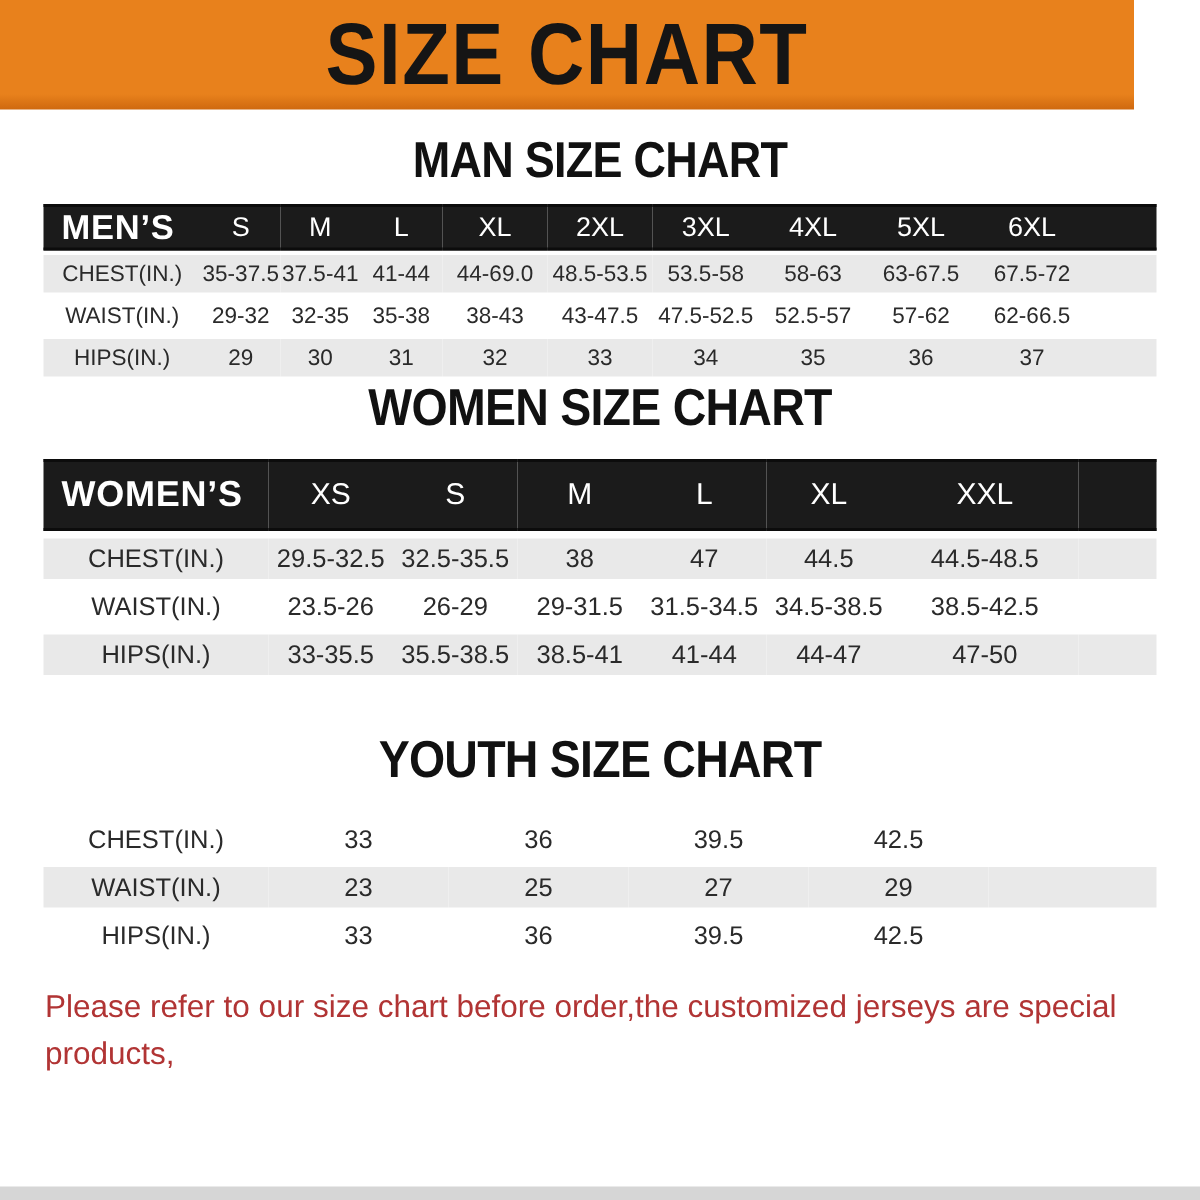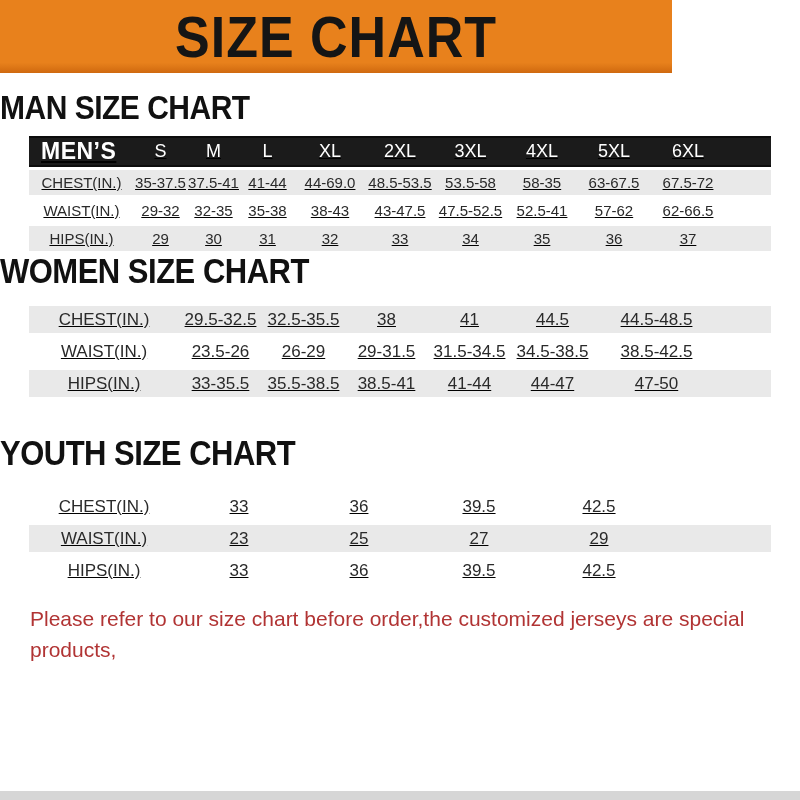--- a/index.html
+++ b/index.html
@@ -4,42 +4,42 @@
 <style>
   html,body{margin:0;padding:0;}
   body{
     width:800px;height:800px;position:relative;overflow:hidden;
     background:#ffffff;
     font-family:"Liberation Sans","DejaVu Sans",sans-serif;
     -webkit-font-smoothing:antialiased;
   }
   
   .banner{
-    width:672px;height:73px;
+    width:756px;height:73px;
     background:linear-gradient(180deg, var(--banner-bg,#E8811C) 0%, var(--banner-bg,#E8811C) 86%, var(--banner-bg-dark,#CF690F) 100%);
     display:flex;align-items:center;justify-content:center;
   }
   .banner-title{
     color:var(--banner-text,#151515);
     font-size:52px;font-weight:800;letter-spacing:1px;
     transform:scaleY(1.12);display:inline-block;line-height:1;
   }
   
   .sec-heading{
-    font-weight:800;color:#111;
+    text-align:center;font-weight:800;color:#111;
     font-size:31px;line-height:36px;margin:0;
   }
   .sec-heading span{display:inline-block;transform:scaleY(1.12);letter-spacing:-0.5px;}
   .h-men{margin-top:18px;font-size:30px;line-height:34px;}
   .h-women{margin-top:0;}
   .h-youth{margin-top:34px;}
   
   table.size-table{
     width:742px;margin:0 auto;table-layout:fixed;
-    border-collapse:separate;border-spacing:0 3px;text-decoration:underline;
+    border-collapse:separate;border-spacing:0 3px;
   }
   table.men{margin-top:8px;}
   table.women{margin-top:11px;border-spacing:0 5px;}
   table.youth{margin-top:16px;border-spacing:0 5px;}
   tr.bar th{
     background:var(--bar-bg,#1B1B1B);color:var(--bar-text,#ffffff);
     font-weight:400;text-align:center;padding:0;
     border-top:2px solid #0c0c0c;border-bottom:2px solid #0c0c0c;
   }
   tr.bar th.bar-label{font-weight:800;text-align:left;padding-left:12px;letter-spacing:0.5px;}
@@ -107,34 +107,34 @@
     <th class="filler"></th>
   </tr>
   <tr class="row alt">
     <td class="rlabel">CHEST(IN.)</td>
     <td>35-37.5</td>
     <td>37.5-41</td>
     <td>41-44</td>
     <td>44-69.0</td>
     <td>48.5-53.5</td>
     <td>53.5-58</td>
-    <td>58-35</td>
+    <td>58-63</td>
     <td>63-67.5</td>
     <td>67.5-72</td>
     <td class="filler"></td>
   </tr>
   <tr class="row">
     <td class="rlabel">WAIST(IN.)</td>
     <td>29-32</td>
     <td>32-35</td>
     <td>35-38</td>
     <td>38-43</td>
     <td>43-47.5</td>
     <td>47.5-52.5</td>
-    <td>52.5-41</td>
+    <td>52.5-57</td>
     <td>57-62</td>
     <td>62-66.5</td>
     <td class="filler"></td>
   </tr>
   <tr class="row alt">
     <td class="rlabel">HIPS(IN.)</td>
     <td>29</td>
     <td>30</td>
     <td>31</td>
     <td>32</td>
@@ -155,26 +155,36 @@
     <col style="width:150px">
       <col style="width:83px">
       <col style="width:83px">
       <col style="width:83px">
     <col style="width:83px">
       <col style="width:83px">
       <col style="width:125px">
       <col style="width:52px">
   </colgroup>
   <tbody>
+      <tr class="bar">
+    <th class="bar-label">WOMEN’S</th>
+    <th>XS</th>
+    <th>S</th>
+    <th>M</th>
+    <th>L</th>
+    <th>XL</th>
+    <th>XXL</th>
+    <th class="filler"></th>
+  </tr>
   <tr class="row alt">
     <td class="rlabel">CHEST(IN.)</td>
     <td>29.5-32.5</td>
     <td>32.5-35.5</td>
     <td>38</td>
-    <td>41</td>
+    <td>47</td>
     <td>44.5</td>
     <td>44.5-48.5</td>
     <td class="filler"></td>
   </tr>
   <tr class="row">
     <td class="rlabel">WAIST(IN.)</td>
     <td>23.5-26</td>
     <td>26-29</td>
     <td>29-31.5</td>
     <td>31.5-34.5</td>

